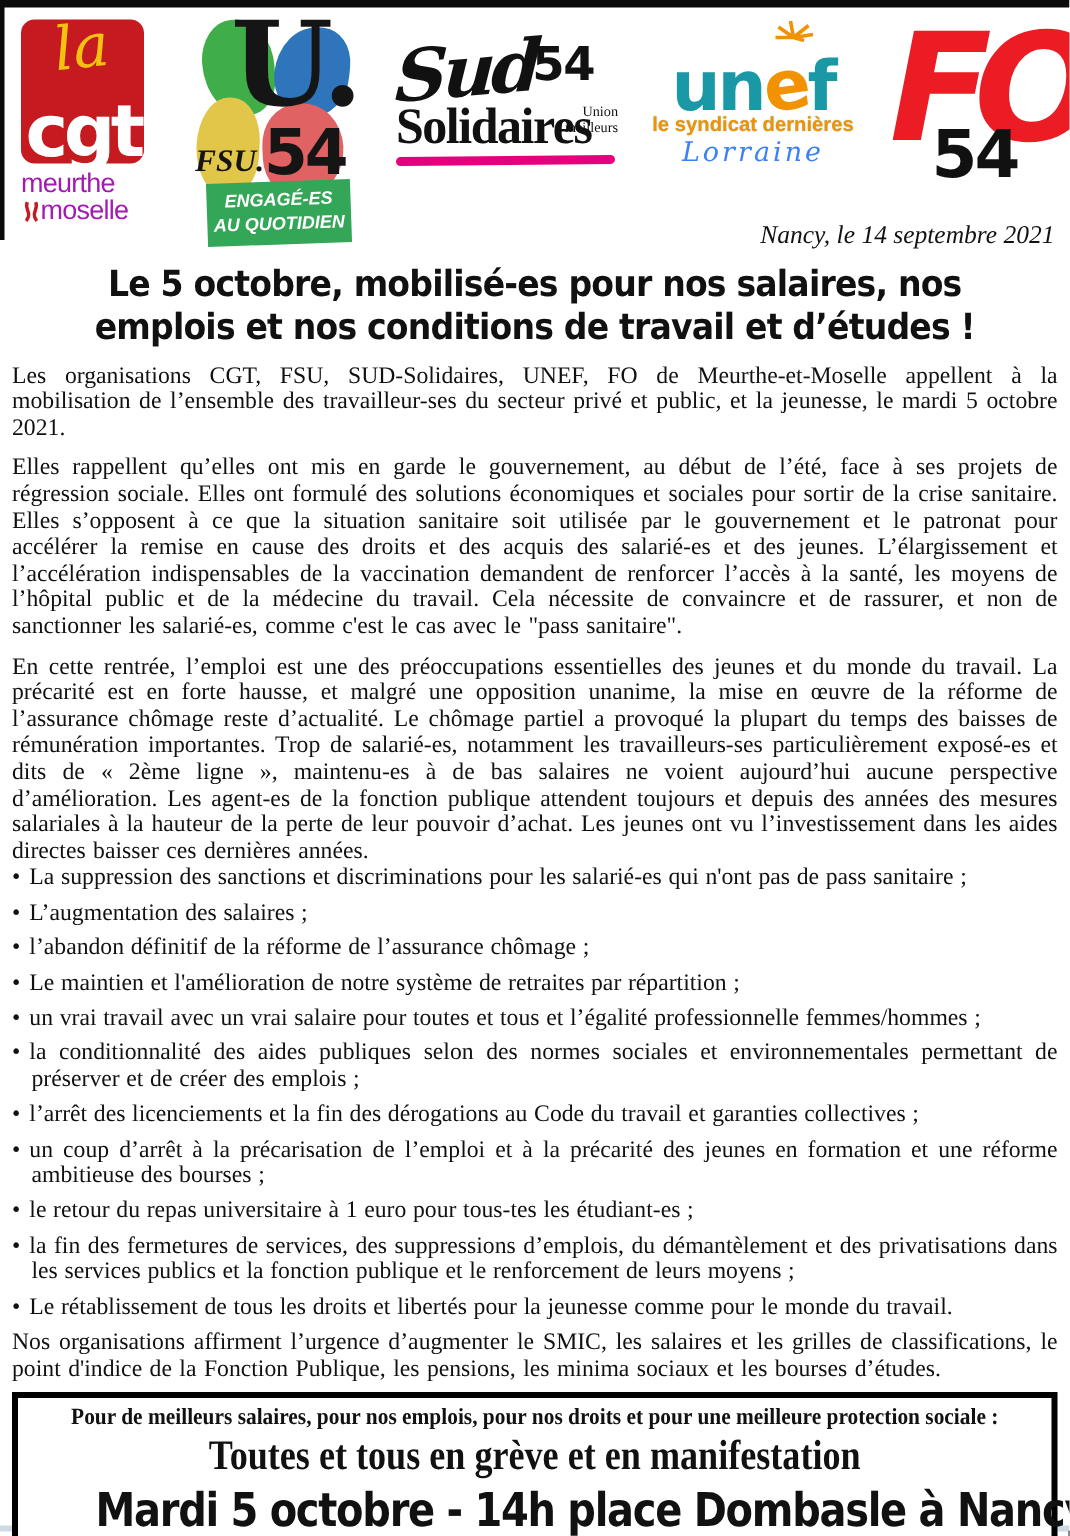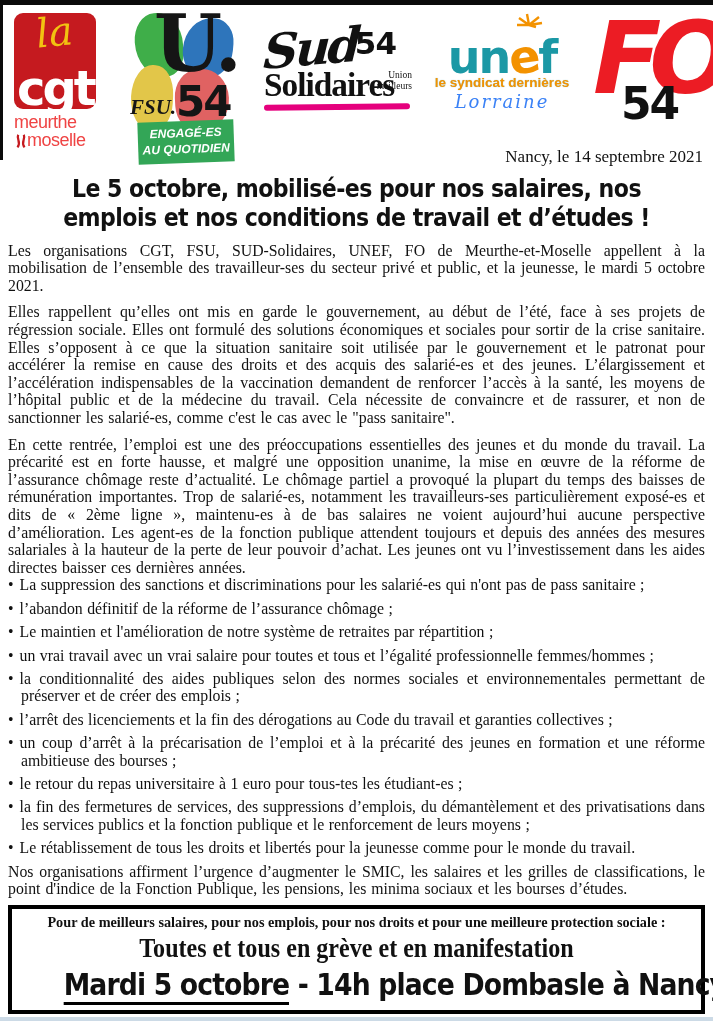--- a/index.html
+++ b/index.html
@@ -17,21 +17,21 @@
   .header { position:relative; height:152px; margin-top:6px; }
   .logo { position:absolute; }
 
   
   .cgt { left:6px; top:2px; width:90px; }
   .cgt-box { position:relative; width:82px; height:96px; background:#c51a1f; border-radius:9px; }
   .cgt-la { position:absolute; top:-4px; left:22px; color:#f2c211; font-style:italic; font-size:40px;
             font-family:"DejaVu Serif",serif; transform:rotate(-6deg); }
   .cgt-acronym { position:absolute; bottom:-6px; left:3px; color:#fff; font-weight:bold; font-size:48px;
             font-family:"DejaVu Sans",sans-serif; letter-spacing:-3px; line-height:1.1; }
-  .cgt-dept { margin-top:4px; font-family:"Liberation Sans",sans-serif; color:#ef4444;
+  .cgt-dept { margin-top:4px; font-family:"Liberation Sans",sans-serif; color:#a21caf;
             font-size:18px; line-height:1.02; letter-spacing:-0.5px; }
   .cgt-dept svg { vertical-align:-2px; margin-right:-1px; }
 
   
   .fsu { left:122px; top:0; width:108px; height:152px; }
   .blob { position:absolute; display:block; }
   .blob.g { left:5px;  top:2px;  width:48px; height:64px; background:#3fae49; border-radius:46% 54% 40% 60%; transform:rotate(-4deg); }
   .blob.b { left:53px; top:7px;  width:50px; height:60px; background:#2e75bb; border-radius:58% 42% 52% 48%; transform:rotate(5deg); }
   .blob.y { left:1px;  top:54px; width:42px; height:66px; background:#e2c649; border-radius:52% 48% 46% 54%; transform:rotate(3deg); }
   .blob.r { left:45px; top:58px; width:54px; height:62px; background:#e06262; border-radius:48% 52% 55% 45%; transform:rotate(-3deg); }
@@ -67,21 +67,21 @@
   .unef-region { font-style:italic; font-size:18px; color:#3b82f6; letter-spacing:2px; margin-top:1px;
            font-family:"DejaVu Serif",serif; }
 
   
   .fo { right:0; top:0; width:112px; height:118px; }
   .fo-text { font-family:"DejaVu Sans",sans-serif; font-weight:bold; font-style:italic; font-size:100px;
            color:#ec1c24; letter-spacing:-12px; line-height:0.95; display:block; }
   .fo-54 { position:absolute; bottom:0; left:28px; font-family:"DejaVu Sans",sans-serif; font-weight:bold;
            font-size:44px; color:#111; letter-spacing:-2px; }
 
-  .date { position:absolute; right:2px; bottom:-4px; font-size:17px; color:#111; }
+  .date { position:absolute; right:2px; bottom:-4px; font-style:italic; font-size:17px; color:#111; }
 
   
   .title { margin:12px 0 4px; text-align:center; font-family:"DejaVu Sans","Liberation Sans",sans-serif;
            font-weight:bold; font-size:24px; line-height:1.2; letter-spacing:-0.6px;
            transform:scaleX(0.92); transform-origin:center; }
   .title-line { white-space:nowrap; }
 
   .para { font-size:15.8px; line-height:17.6px; text-align:justify; margin-top:9px; word-spacing:1px; }
 
   .demands-heading { text-align:center; font-weight:bold; font-size:15.8px; margin:9px 0 6px; }
@@ -180,20 +180,21 @@
     <div class="title-line">emplois et nos conditions de travail et d’études !</div>
   </h1>
 
   <p class="para">Les organisations CGT, FSU, SUD-Solidaires, UNEF, FO de Meurthe-et-Moselle appellent à la mobilisation de l’ensemble des travailleur-ses du secteur privé et public, et la jeunesse, le mardi 5 octobre 2021.</p>
   <p class="para">Elles rappellent qu’elles ont mis en garde le gouvernement, au début de l’été, face à ses projets de régression sociale. Elles ont formulé des solutions économiques et sociales pour sortir de la crise sanitaire. Elles s’opposent à ce que la situation sanitaire soit utilisée par le gouvernement et le patronat pour accélérer la remise en cause des droits et des acquis des salarié-es et des jeunes. L’élargissement et l’accélération indispensables de la vaccination demandent de renforcer l’accès à la santé, les moyens de l’hôpital public et de la médecine du travail. Cela nécessite de convaincre et de rassurer, et non de sanctionner les salarié-es, comme c'est le cas avec le "pass sanitaire".</p>
   <p class="para">En cette rentrée, l’emploi est une des préoccupations essentielles des jeunes et du monde du travail. La précarité est en forte hausse, et malgré une opposition unanime, la mise en œuvre de la réforme de l’assurance chômage reste d’actualité. Le chômage partiel a provoqué la plupart du temps des baisses de rémunération importantes. Trop de salarié-es, notamment les travailleurs-ses particulièrement exposé-es et dits de « 2ème ligne », maintenu-es à de bas salaires ne voient aujourd’hui aucune perspective d’amélioration. Les agent-es de la fonction publique attendent toujours et depuis des années des mesures salariales à la hauteur de la perte de leur pouvoir d’achat. Les jeunes ont vu l’investissement dans les aides directes baisser ces dernières années.</p>
 
 
   <ul class="demands">
     <li>La suppression des sanctions et discriminations pour les salarié-es qui n'ont pas de pass sanitaire ;</li>
+    <li>L’augmentation des salaires ;</li>
     <li>l’abandon définitif de la réforme de l’assurance chômage ;</li>
     <li>Le maintien et l'amélioration de notre système de retraites par répartition ;</li>
     <li>un vrai travail avec un vrai salaire pour toutes et tous et l’égalité professionnelle femmes/hommes ;</li>
     <li>la conditionnalité des aides publiques selon des normes sociales et environnementales permettant de préserver et de créer des emplois ;</li>
     <li>l’arrêt des licenciements et la fin des dérogations au Code du travail et garanties collectives ;</li>
     <li>un coup d’arrêt à la précarisation de l’emploi et à la précarité des jeunes en formation et une réforme ambitieuse des bourses ;</li>
     <li>le retour du repas universitaire à 1 euro pour tous-tes les étudiant-es ;</li>
     <li>la fin des fermetures de services, des suppressions d’emplois, du démantèlement et des privatisations dans les services publics et la fonction publique et le renforcement de leurs moyens ;</li>
     <li>Le rétablissement de tous les droits et libertés pour la jeunesse comme pour le monde du travail.</li>
   </ul>

